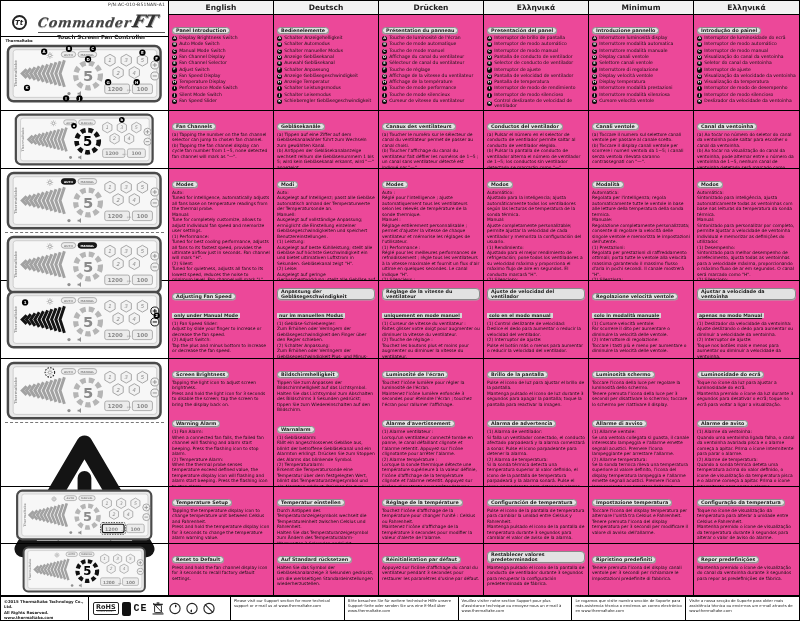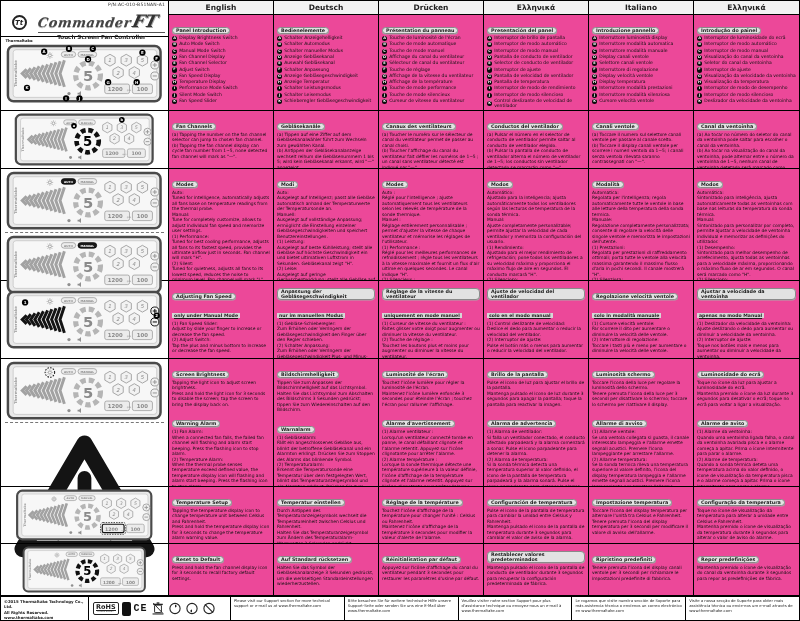--- a/index.html
+++ b/index.html
@@ -798,21 +798,21 @@
           </div>
           <div class="cell r6">
             <div class="blk"><div class="blk-h">Configuración de temperatura</div><div class="blk-t">Pulse el icono de la pantalla de temperatura para cambiar la unidad entre Celsius y Fahrenheit.
 Mantenga pulsado el icono de la pantalla de temperatura durante 3 segundos para cambiar el valor de aviso de la alarma.</div></div>
           </div>
           <div class="cell r7">
             <div class="blk"><div class="blk-h">Restablecer valores predeterminados</div><div class="blk-t">Mantenga pulsado el icono de la pantalla de conducto de ventilador durante 3 segundos para recuperar la configuración predeterminada de fábrica.</div></div>
           </div>
         </div>
         <div class="lang-col">
-          <div class="col-header">Italiano</div>
+          <div class="col-header">Minimum</div>
           <div class="cell r1">
             <div class="blk"><div class="blk-h">Introduzione pannello</div><div class="item">
                 <span class="badge">A</span>
                 <span class="txt">Interruttore luminosità display</span>
               </div><div class="item">
                 <span class="badge">B</span>
                 <span class="txt">Interruttore modalità automatica</span>
               </div><div class="item">
                 <span class="badge">C</span>
                 <span class="txt">Interruttore modalità manuale</span>

